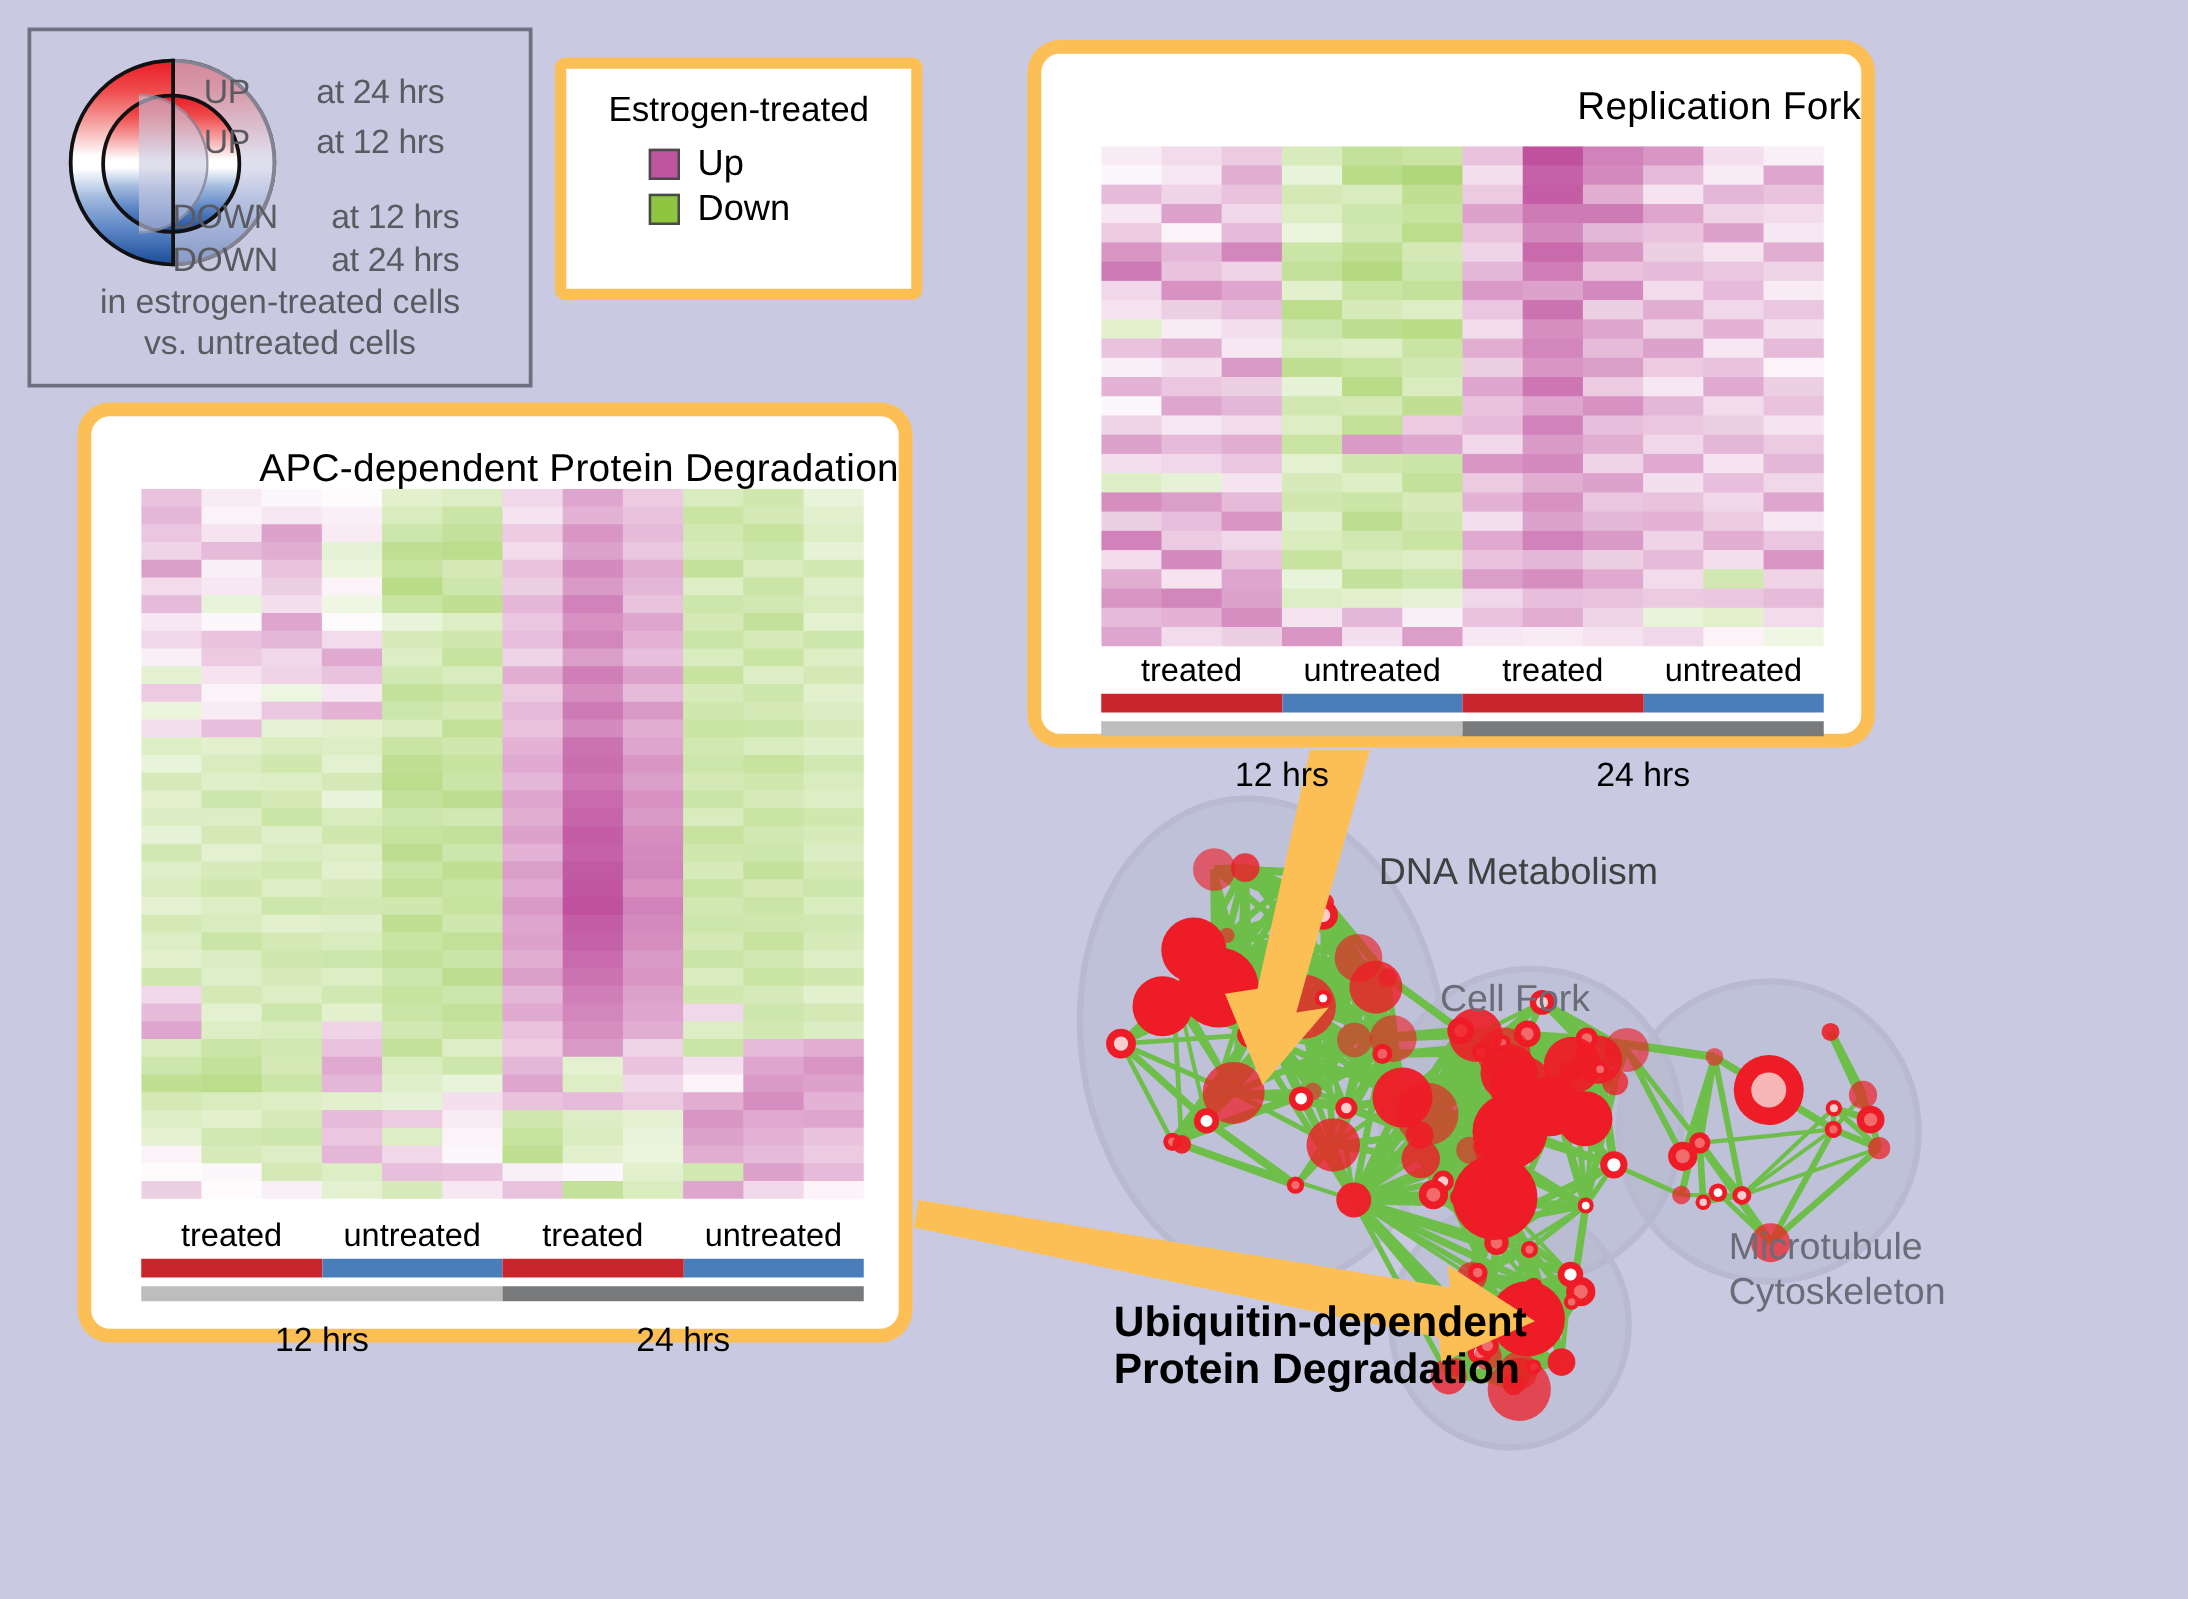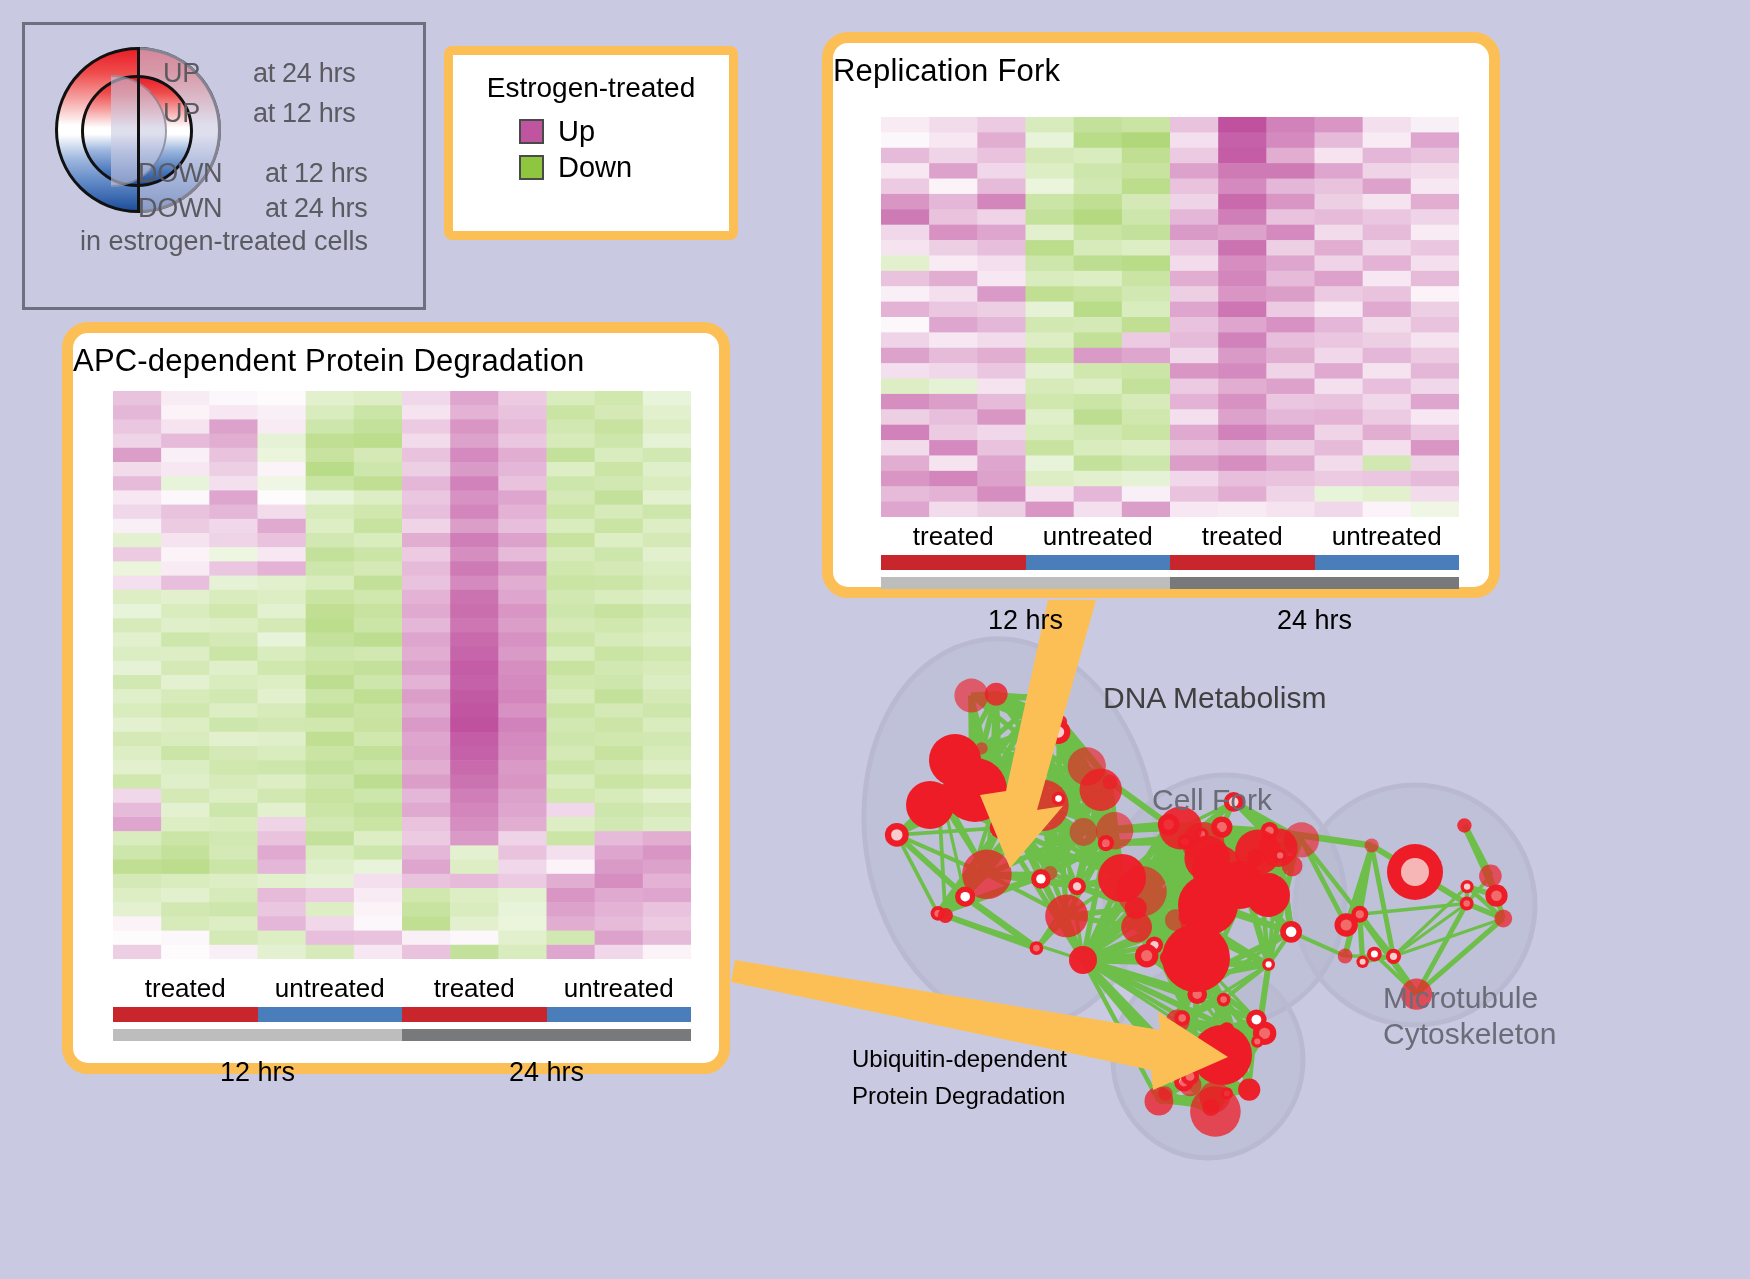--- a/index.html
+++ b/index.html
@@ -64,21 +64,21 @@
   .legend-row span{font-size:29px;color:#000;}
 
   
   .panel{
     position:absolute;background:#ffffff;border:11px solid #fcbf55;border-radius:26px;
     box-sizing:border-box;
   }
   #panel-rf{left:822px;top:32px;width:678px;height:566px;}
   #panel-apc{left:62px;top:322px;width:668px;height:752px;}
   .panel-title{
-    text-align:left;font-size:31px;color:#000;padding-top:10px;letter-spacing:0.2px;
+    text-align:right;font-size:31px;color:#000;padding-top:24px;letter-spacing:0.2px;
   }
   .hm{position:absolute;display:block;}
   #hm-rf{left:48px;top:74px;}
   #hm-apc{left:40px;top:58px;}
 
   
   .cond{position:absolute;}
   .cond-labels{display:flex;}
   .cond-labels div{text-align:center;font-size:26px;color:#000;}
   .cond-bar{display:flex;height:15px;margin-top:3px;}
@@ -89,21 +89,21 @@
   .t-12{background:#bdbdbd;}
   .t-24{background:#77797b;}
   .time-labels{display:flex;margin-top:16px;}
   .time-labels div{text-align:center;font-size:27px;color:#000;}
 
   
   .net-label{position:absolute;white-space:pre-line;}
   #lbl-dna{left:1103px;top:681px;font-size:30px;color:#404040;}
   #lbl-cc{left:1152px;top:783px;font-size:30px;color:#6b6c78;}
   #lbl-mt{left:1383px;top:980px;font-size:30px;color:#6b6c78;line-height:36px;text-align:left;}
-  #lbl-ub{left:852px;top:1040px;font-size:24px;color:#000;line-height:37px;}
+  #lbl-ub{left:891px;top:1040px;font-size:34px;color:#000;line-height:37px;font-weight:bold;}
 
   svg{display:block;}
 </style>
 </head>
 <body>
 
 <div id="stage">
 
   <div class="key-box">
     <div class="key-rings">
@@ -121,20 +121,21 @@
     <div class="key-label" style="left:228px;top:73px;">at 12 hrs</div>
 
     <div class="key-label" style="left:113px;top:133px;">DOWN</div>
     <div class="key-label" style="left:240px;top:133px;">at 12 hrs</div>
 
     <div class="key-label" style="left:113px;top:168px;">DOWN</div>
     <div class="key-label" style="left:240px;top:168px;">at 24 hrs</div>
 
     <div class="key-foot">
       <div>in estrogen-treated cells</div>
+      <div>vs. untreated cells</div>
     </div>
   </div>
 
   <div class="legend-card">
     <div class="legend-title">
       <div>Estrogen-treated</div>
     </div>
     <div class="legend-rows">
       <div class="legend-row">
         <div class="sw sw-up"></div>

